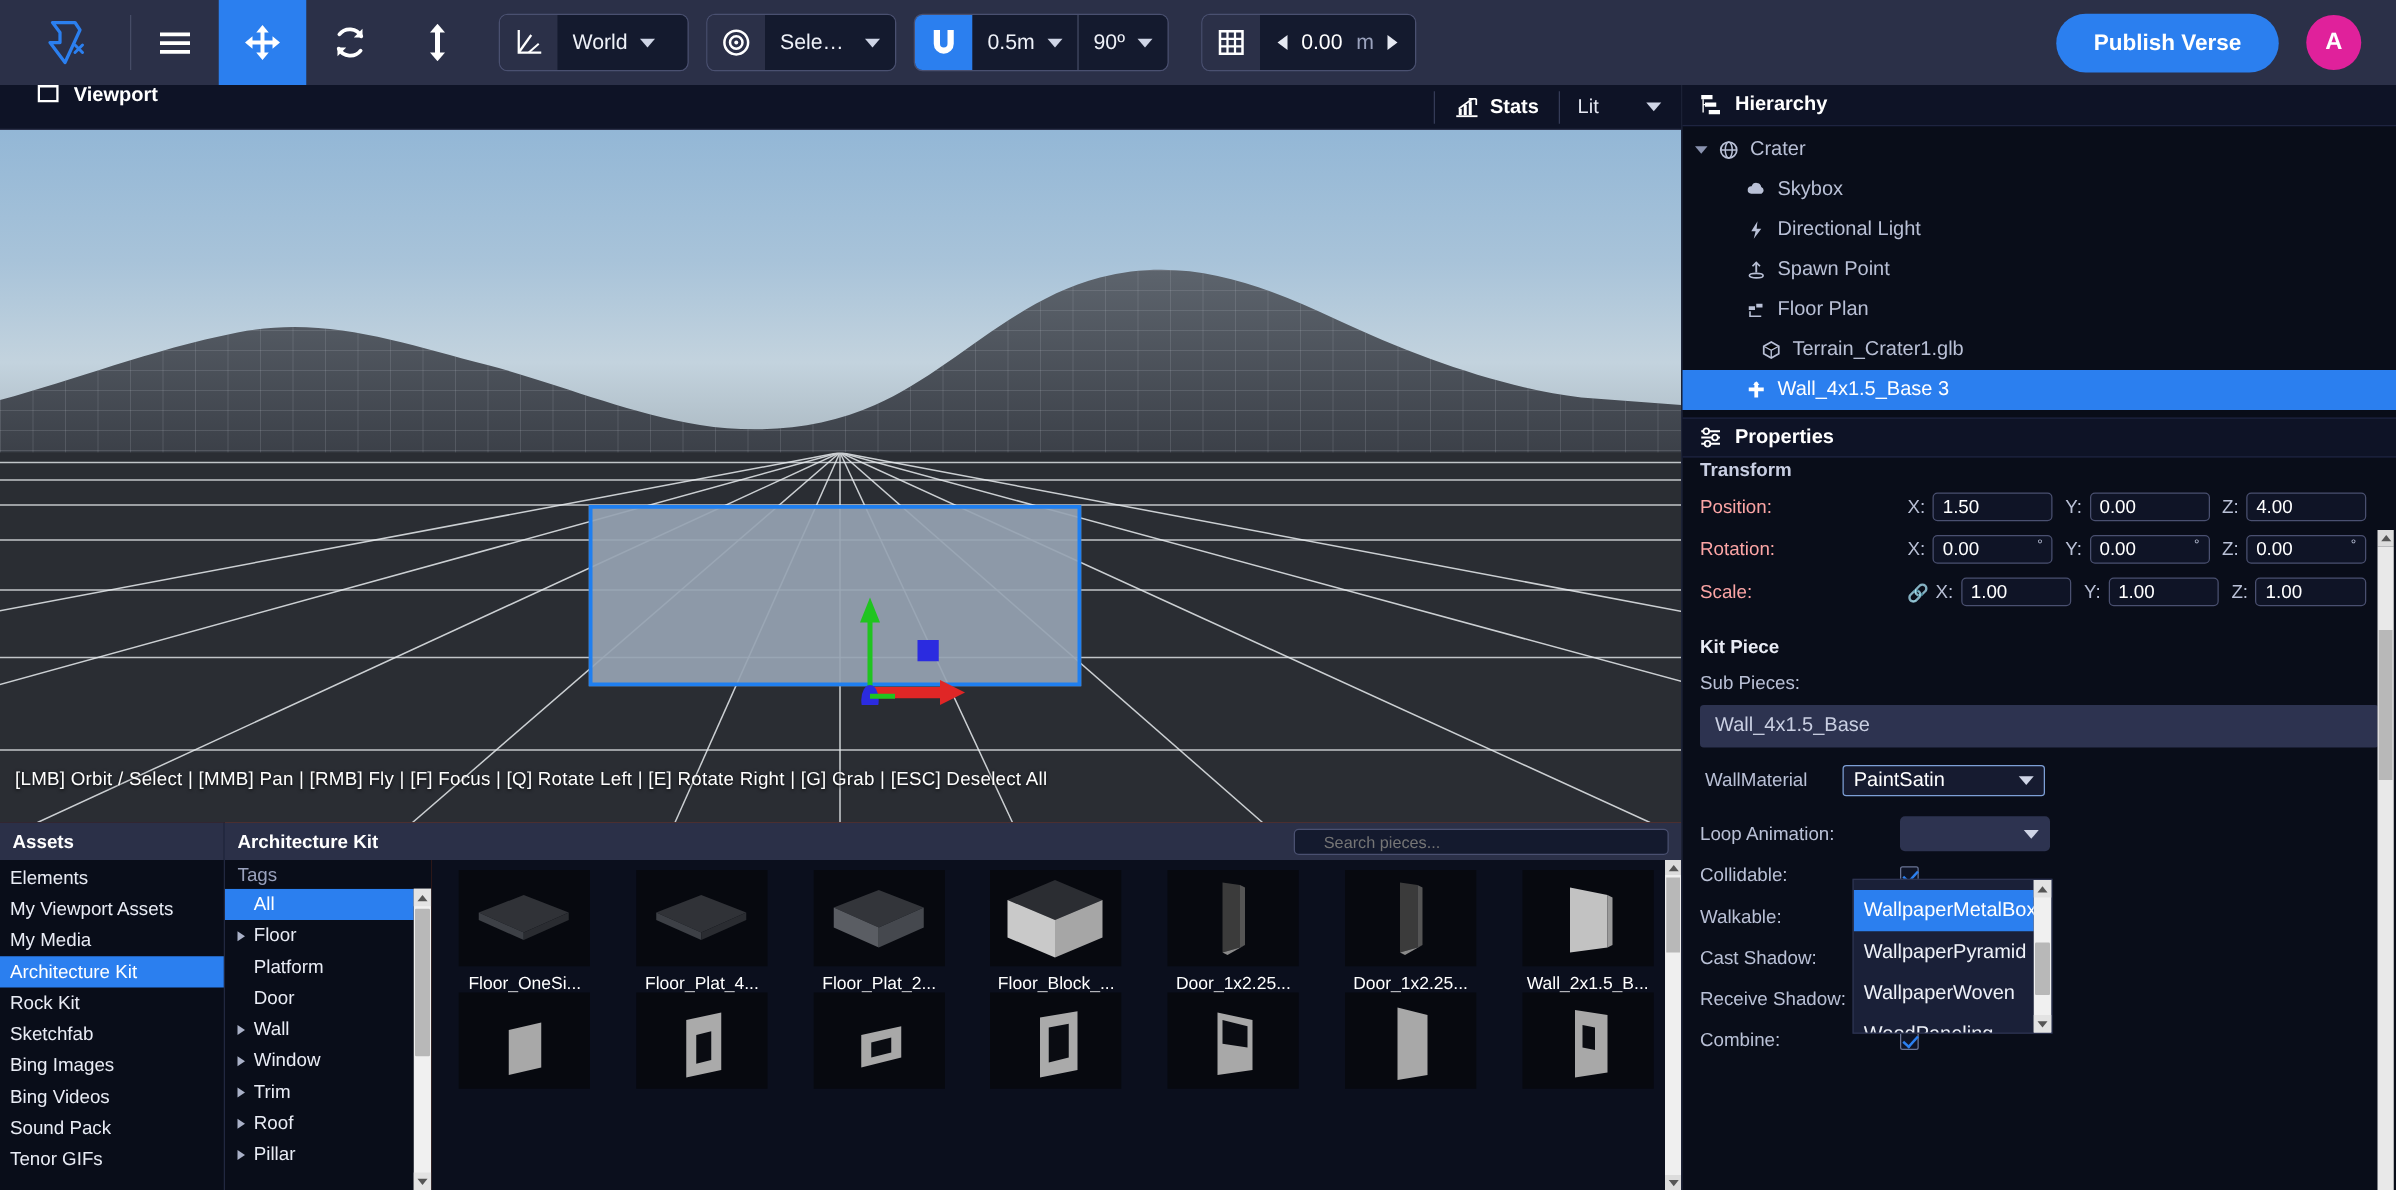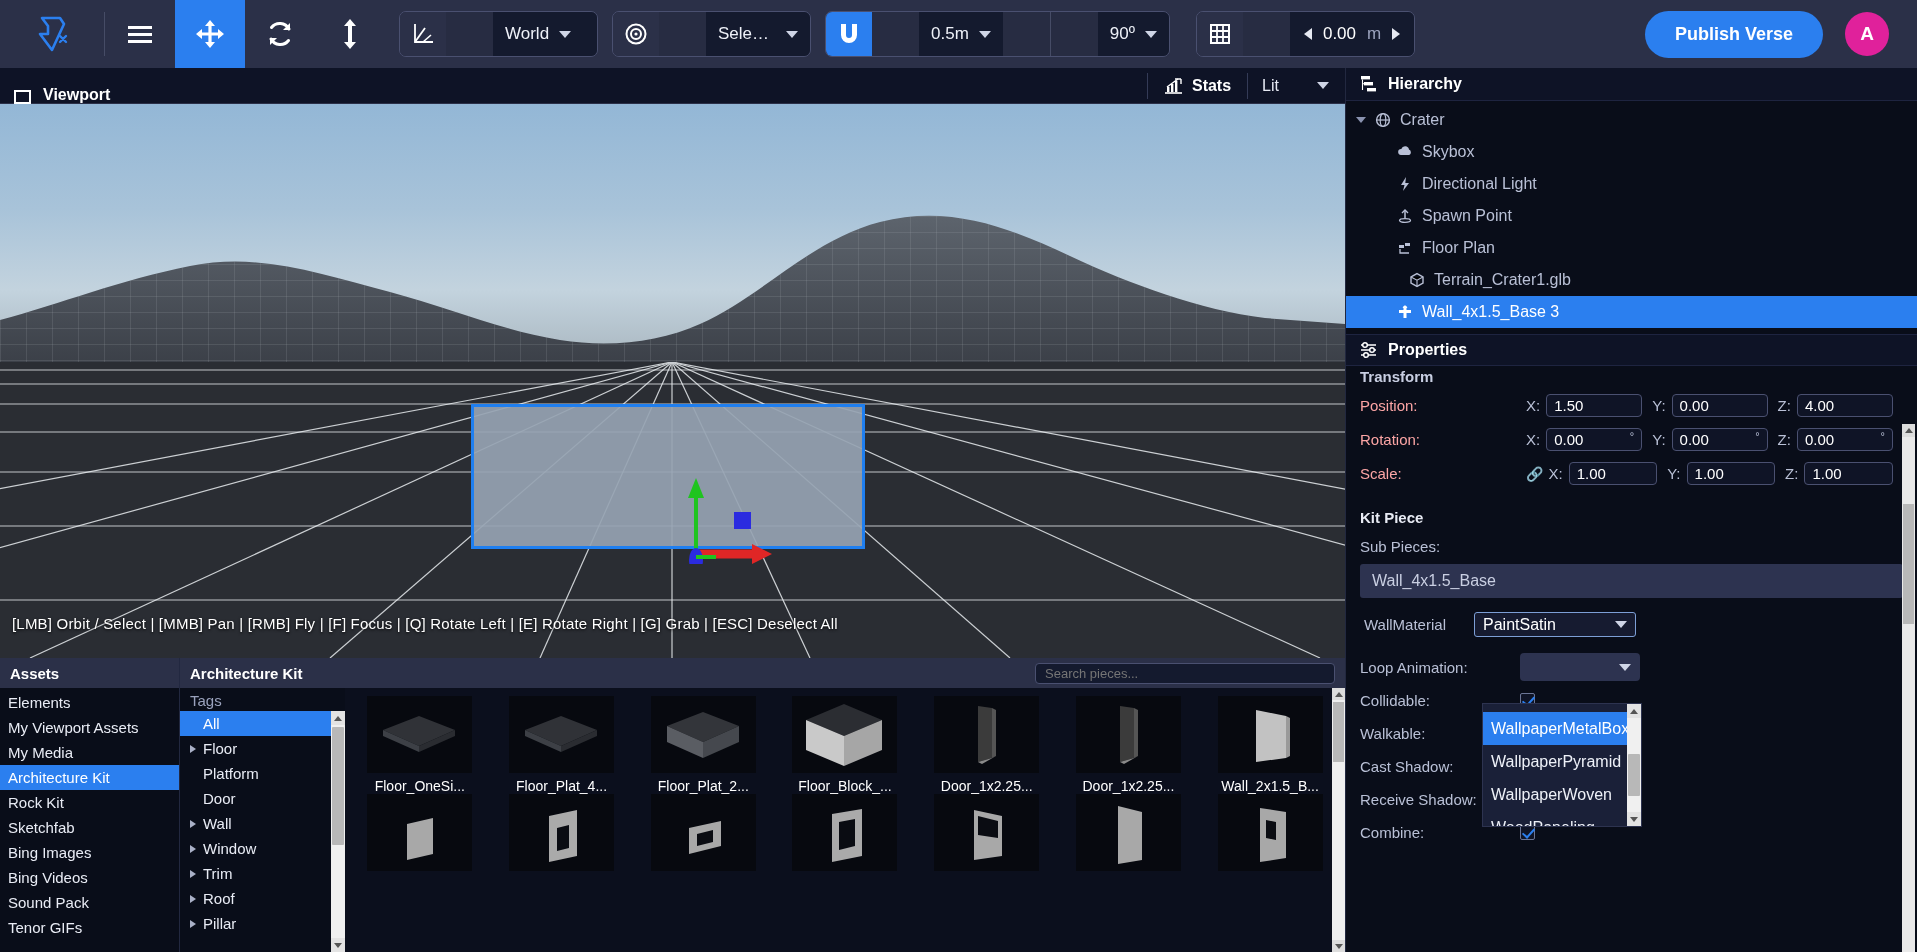--- a/index.html
+++ b/index.html
@@ -26,21 +26,21 @@
   .tb-btn {
     width: 70px; height: 68px; display:flex; align-items:center; justify-content:center;
     background: transparent; border: none; cursor: pointer;
   }
   .tb-btn.active { background:#2b7fef; }
   .tb-btn svg { display:block; }
 
   .tb-group {
     display:flex; align-items:center; height:46px;
     border:1px solid #4a5070; border-radius:7px; overflow:hidden;
-    margin-left: 14px; background:#272c42;gap:47px;
+    margin-left: 14px; background:#272c42;
   }
   .tb-group .g-icon {
     width: 46px; height:44px; display:flex; align-items:center; justify-content:center;
     background:#2b3048;
   }
   .tb-group .g-icon.on { background:#2b7fef; }
   .tb-group .g-val {
     height:44px; display:flex; align-items:center; gap:10px; padding:0 12px;
     background:#141a2e; color:#eef1f8; font-size:17px; white-space:nowrap;
     cursor:pointer; min-width:0;
@@ -72,21 +72,21 @@
 
   
   .viewport-wrap {
     position:absolute; top:68px; left:0; width:1345px; height:590px;
     background:#0d1222;
   }
   .vp-header {
     height:36px; display:flex; align-items:center; background:#0e1326;
     border-bottom:1px solid #2b3048;
   }
-  .vp-tab { display:flex; align-items:flex-end; gap:12px; padding:0 14px; height:36px; cursor:pointer;}
+  .vp-tab { display:flex; align-items:flex-start; gap:12px; padding:0 30px; height:36px; cursor:pointer;}
   .vp-tab-label { font-size:16px; font-weight:bold; color:#fff; }
   .vp-right { margin-left:auto; display:flex; align-items:center; height:36px; }
   .vp-div { width:1px; height:26px; background:#343b57; }
   .stats-btn { display:flex;align-items:center;gap:9px;padding:0 16px;height:36px;cursor:pointer;}
   .stats-label{font-size:16px;font-weight:bold;color:#fff;}
   .lit-sel { display:flex;align-items:center;gap:38px;padding:0 16px 0 14px;height:36px;cursor:pointer;}
   .lit-label{font-size:16px;color:#e7eaf4;}
 
   .vp-canvas { position:relative; width:1345px; height:554px; overflow:hidden; background:#1a1e26; }
   .sky {
@@ -130,21 +130,21 @@
   }
   .assets-item.sel { background:#2b7fef; color:#fff; }
 
   .kit-col { flex:1; display:flex; flex-direction:column; min-width:0; }
   .kit-head {
     height:30px; display:flex; align-items:center; background:#2b3048; padding:0 10px;
   }
   .kit-title { font-size:15px; font-weight:bold; color:#fff; }
   .search-box {
     margin-left:auto; width:300px; height:21px; background:#141a2e;
-    border:1px solid #4a5070; border-radius:4px; padding:0 9px;
+    border:1px solid #4a5070; border-radius:4px; padding:0 23px;
     color:#9aa2bd; font-size:13px; font-family:"Liberation Sans",sans-serif;
     outline:none;
   }
   .kit-body { flex:1; display:flex; min-height:0; }
 
   .tags-col { width:165px; background:#090d19; display:flex; flex-direction:column; }
   .tags-label { font-size:15px; color:#9aa2bd; padding:4px 0 2px 10px; }
   .tags-scroll-wrap { flex:1; display:flex; min-height:0; position:relative; }
   .tags-list { flex:1; overflow:hidden; }
   .tag-item {

